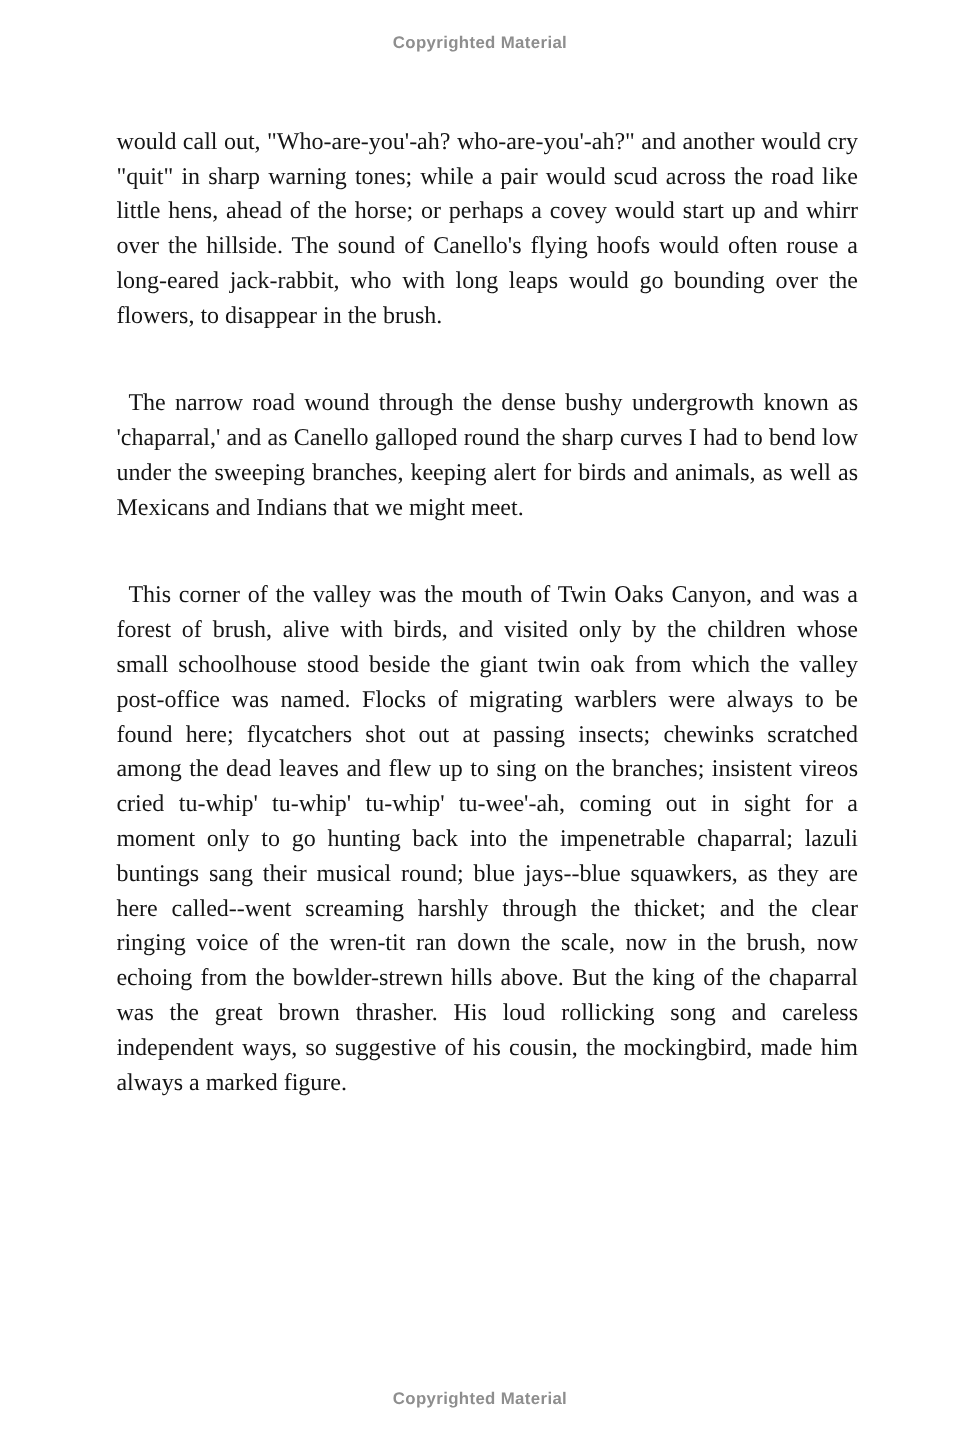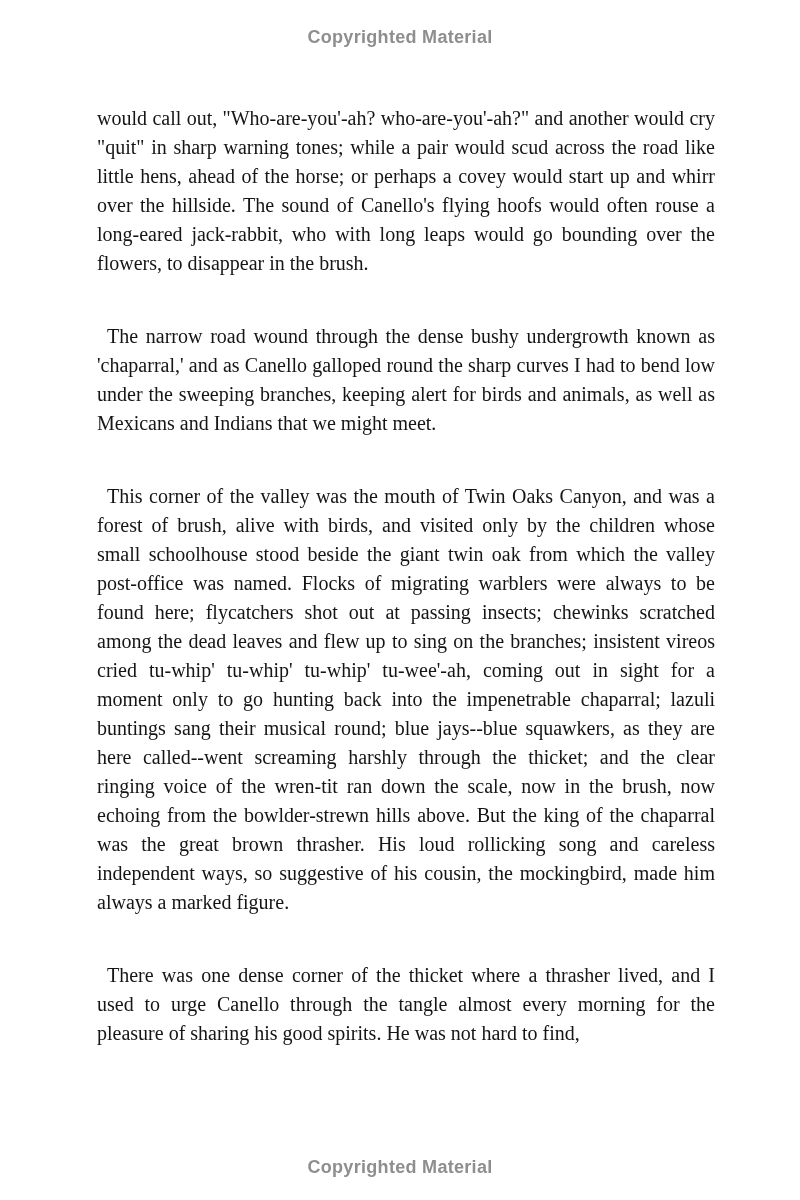--- a/index.html
+++ b/index.html
@@ -13,21 +13,21 @@
     height: 1200px;
     background: #ffffff;
     overflow: hidden;
   }
   .copyright-notice {
     position: absolute;
     left: 0;
     width: 100%;
     text-align: center;
     font-family: "Liberation Sans", sans-serif;
-    font-size: 18px;
+    font-size: 14px;
     font-weight: bold;
     color: #8e8e8e;
     letter-spacing: 0.3px;
   }
   .copyright-notice.top { top: 27px; }
   .copyright-notice.bottom { top: 1157px; }
   .content {
     position: absolute;
     left: 97px;
     top: 104px;
@@ -51,18 +51,17 @@
 <body>
 
 <div class="page">
 
   <div class="copyright-notice top">Copyrighted Material</div>
 
   <div class="content">
     <p>would call out, "Who-are-you'-ah? who-are-you'-ah?" and another would cry "quit" in sharp warning tones; while a pair would scud across the road like little hens, ahead of the horse; or perhaps a covey would start up and whirr over the hillside. The sound of Canello's flying hoofs would often rouse a long-eared jack-rabbit, who with long leaps would go bounding over the flowers, to disappear in the brush.</p>
     <p class="indent">The narrow road wound through the dense bushy undergrowth known as 'chaparral,' and as Canello galloped round the sharp curves I had to bend low under the sweeping branches, keeping alert for birds and animals, as well as Mexicans and Indians that we might meet.</p>
     <p class="indent">This corner of the valley was the mouth of Twin Oaks Canyon, and was a forest of brush, alive with birds, and visited only by the children whose small schoolhouse stood beside the giant twin oak from which the valley post-office was named. Flocks of migrating warblers were always to be found here; flycatchers shot out at passing insects; chewinks scratched among the dead leaves and flew up to sing on the branches; insistent vireos cried tu-whip' tu-whip' tu-whip' tu-wee'-ah, coming out in sight for a moment only to go hunting back into the impenetrable chaparral; lazuli buntings sang their musical round; blue jays--blue squawkers, as they are here called--went screaming harshly through the thicket; and the clear ringing voice of the wren-tit ran down the scale, now in the brush, now echoing from the bowlder-strewn hills above. But the king of the chaparral was the great brown thrasher. His loud rollicking song and careless independent ways, so suggestive of his cousin, the mockingbird, made him always a marked figure.</p>
-    <p class="indent">There was one dense corner of the thicket where a thrasher lived, and I used to urge Canello through the tangle almost every morning for the pleasure of sharing his good spirits. He was not hard to find,</p>
   </div>
 
   <div class="copyright-notice bottom">Copyrighted Material</div>
 
 </div>
 
 </body></html>

